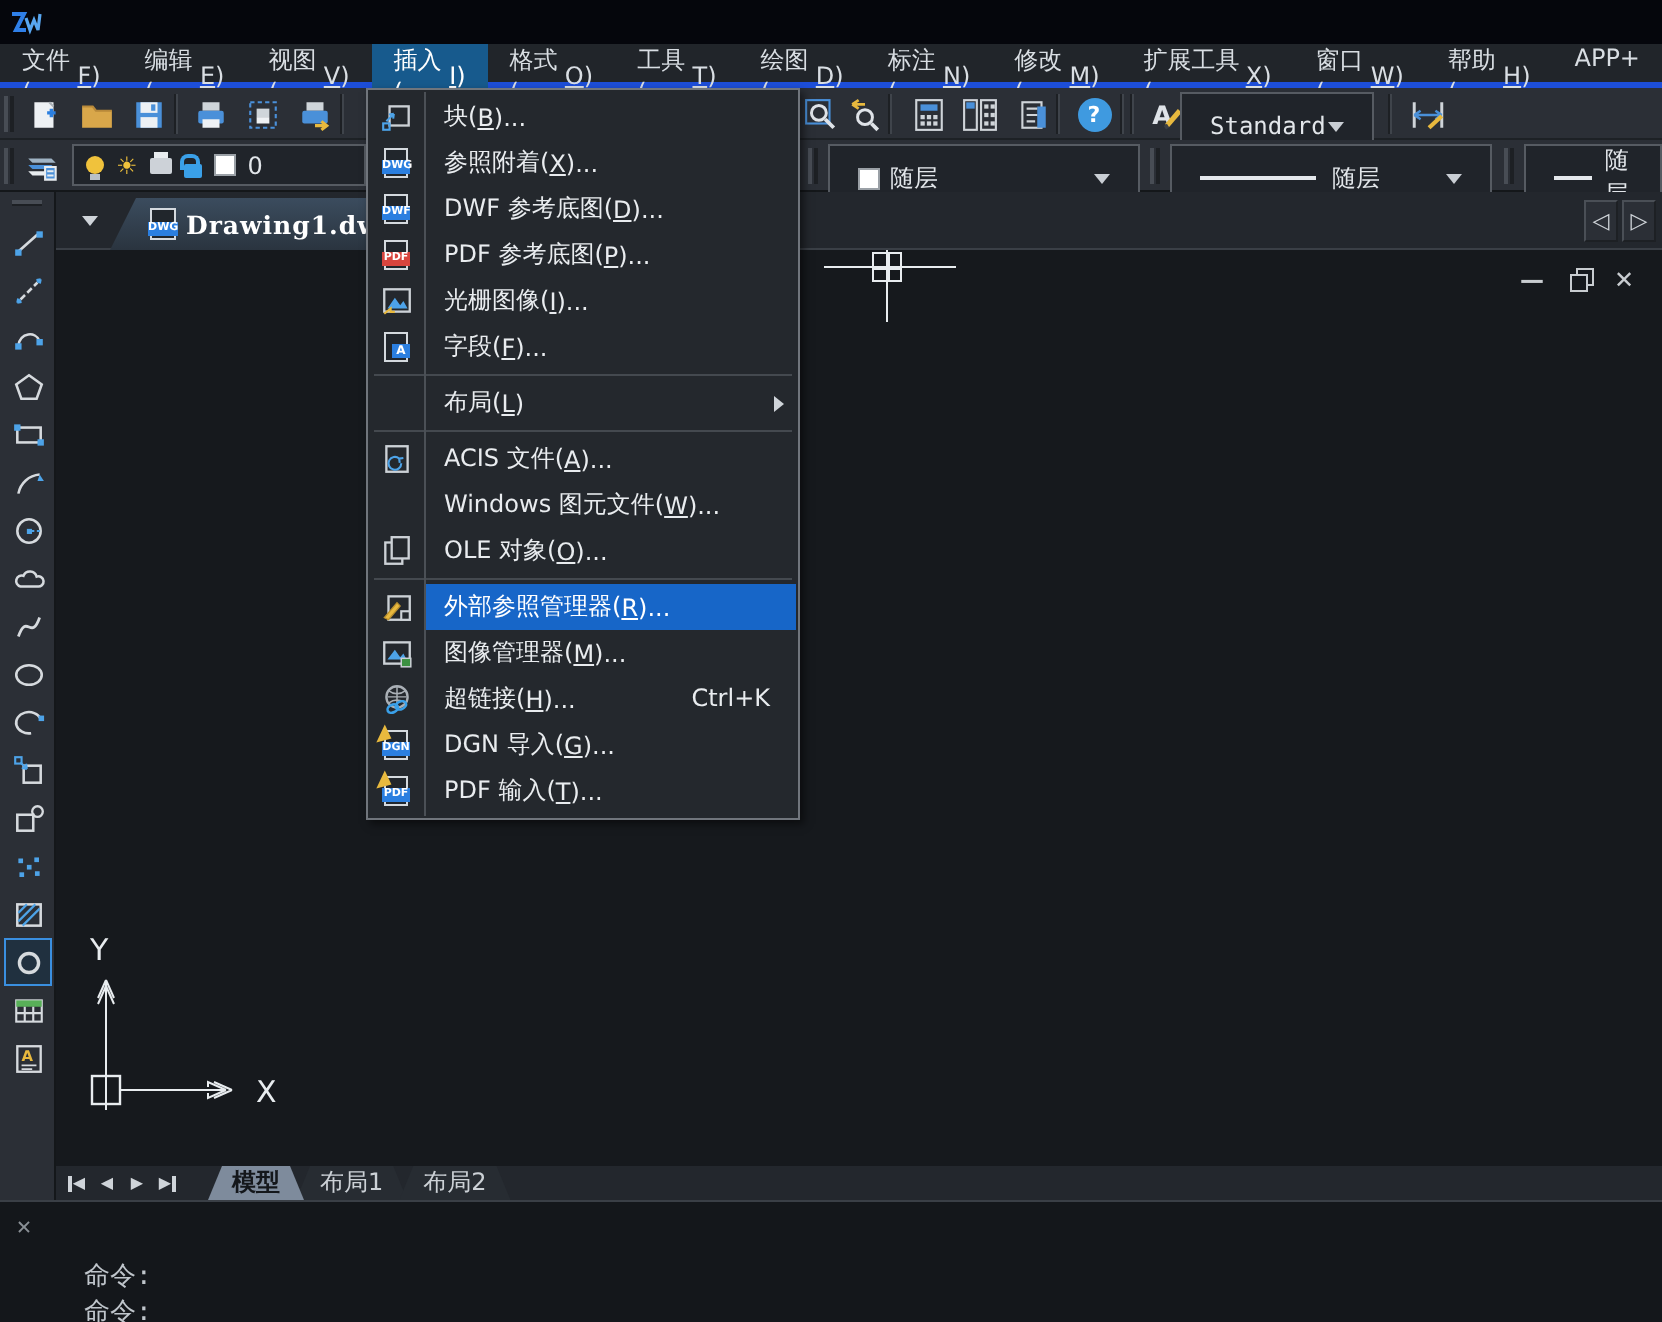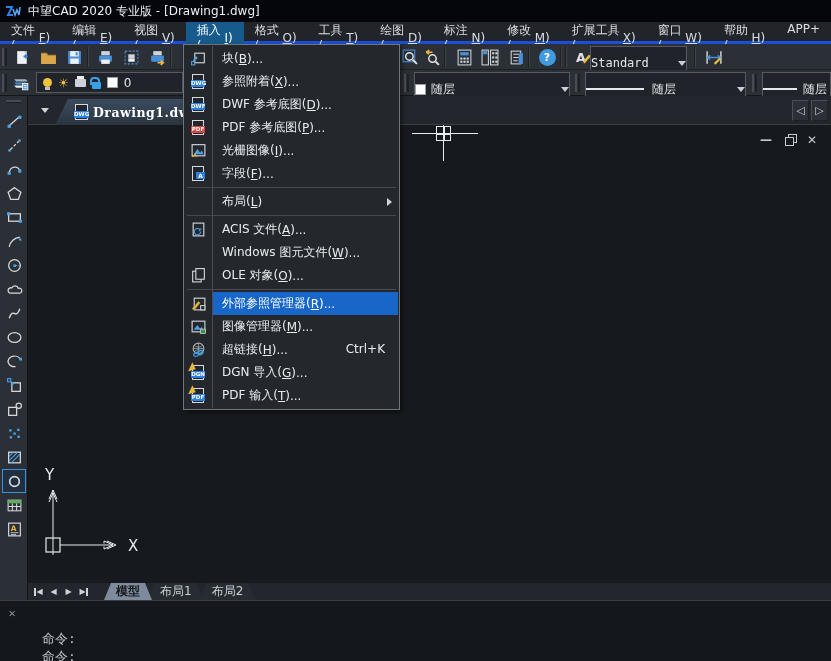--- a/index.html
+++ b/index.html
@@ -27,21 +27,21 @@
   .tbrow { position:absolute; left:0; width:831px; height:26px; background:#2b2f36; }
   .tbrow1 { top:44px; border-bottom:1px solid #1d2125; }
   .tbrow2 { top:70px; border-bottom:1px solid #14171a; }
   .grip { position:absolute; top:4px; width:5px; height:18px;
     border-left:2px solid #484d55; border-right:2px solid #1d2024; }
   .tbtn { position:absolute; top:2px; width:24px; height:22px; display:flex;
     align-items:center; justify-content:center; }
   .tsep { position:absolute; top:3px; width:2px; height:20px;
     border-left:1px solid #1d2024; border-right:1px solid #3f444b; }
   .combo { position:absolute; top:2px; height:34px; background:#20242a;
-    border:1px solid #565b62; display:flex; align-items:center; padding:0 0; color:#e2e6ea; }
+    border:1px solid #565b62; display:flex; align-items:center; padding:0 14px; color:#e2e6ea; }
   .combo .carrow { margin-left:auto; width:0; height:0; border-left:4px solid transparent;
     border-right:4px solid transparent; border-top:5px solid #c9ced4; }
   .combo .ctext { font-family:"DejaVu Sans Mono","DejaVu Sans",monospace; font-size:12px; }
   .swatch { width:11px; height:11px; background:#fff; border:1px solid #9aa0a6; margin-right:5px; }
   .ltline { width:58px; height:0; border-top:2px solid #e4e8ec; margin-right:8px; }
 
   
   .layerbox { position:absolute; left:36px; top:2px; width:147px; height:21px;
     background:#20242a; border:1px solid #565b62; display:flex; align-items:center; gap:6px; padding:0 6px; }
   .bulb { width:9px; height:9px; border-radius:50%; background:#f0c23c; position:relative; }
@@ -146,21 +146,20 @@
 </head>
 <body>
 
 <div id="app">
 
   <div class="titlebar">
     <svg class="logo" viewBox="0 0 16 16">
       <path d="M1 4 L7 4 L3 12 L8 12" stroke="#2f7fe8" stroke-width="2" fill="none"></path>
       <path d="M8 6 L10 12 L12 7 L14 12 L15 4" stroke="#58a6f0" stroke-width="1.6" fill="none"></path>
     </svg>
-    <span class="title-text">中望CAD 2020 专业版 - [Drawing1.dwg]</span>
   </div>
 
   <div class="menubar">
     <div class="mb-item mnemonic">文件(<u>F</u>)</div>
     <div class="mb-item mnemonic">编辑(<u>E</u>)</div>
     <div class="mb-item mnemonic">视图(<u>V</u>)</div>
     <div class="mb-item mnemonic active">插入(<u>I</u>)</div>
     <div class="mb-item mnemonic">格式(<u>O</u>)</div>
     <div class="mb-item mnemonic">工具(<u>T</u>)</div>
     <div class="mb-item mnemonic">绘图(<u>D</u>)</div>

